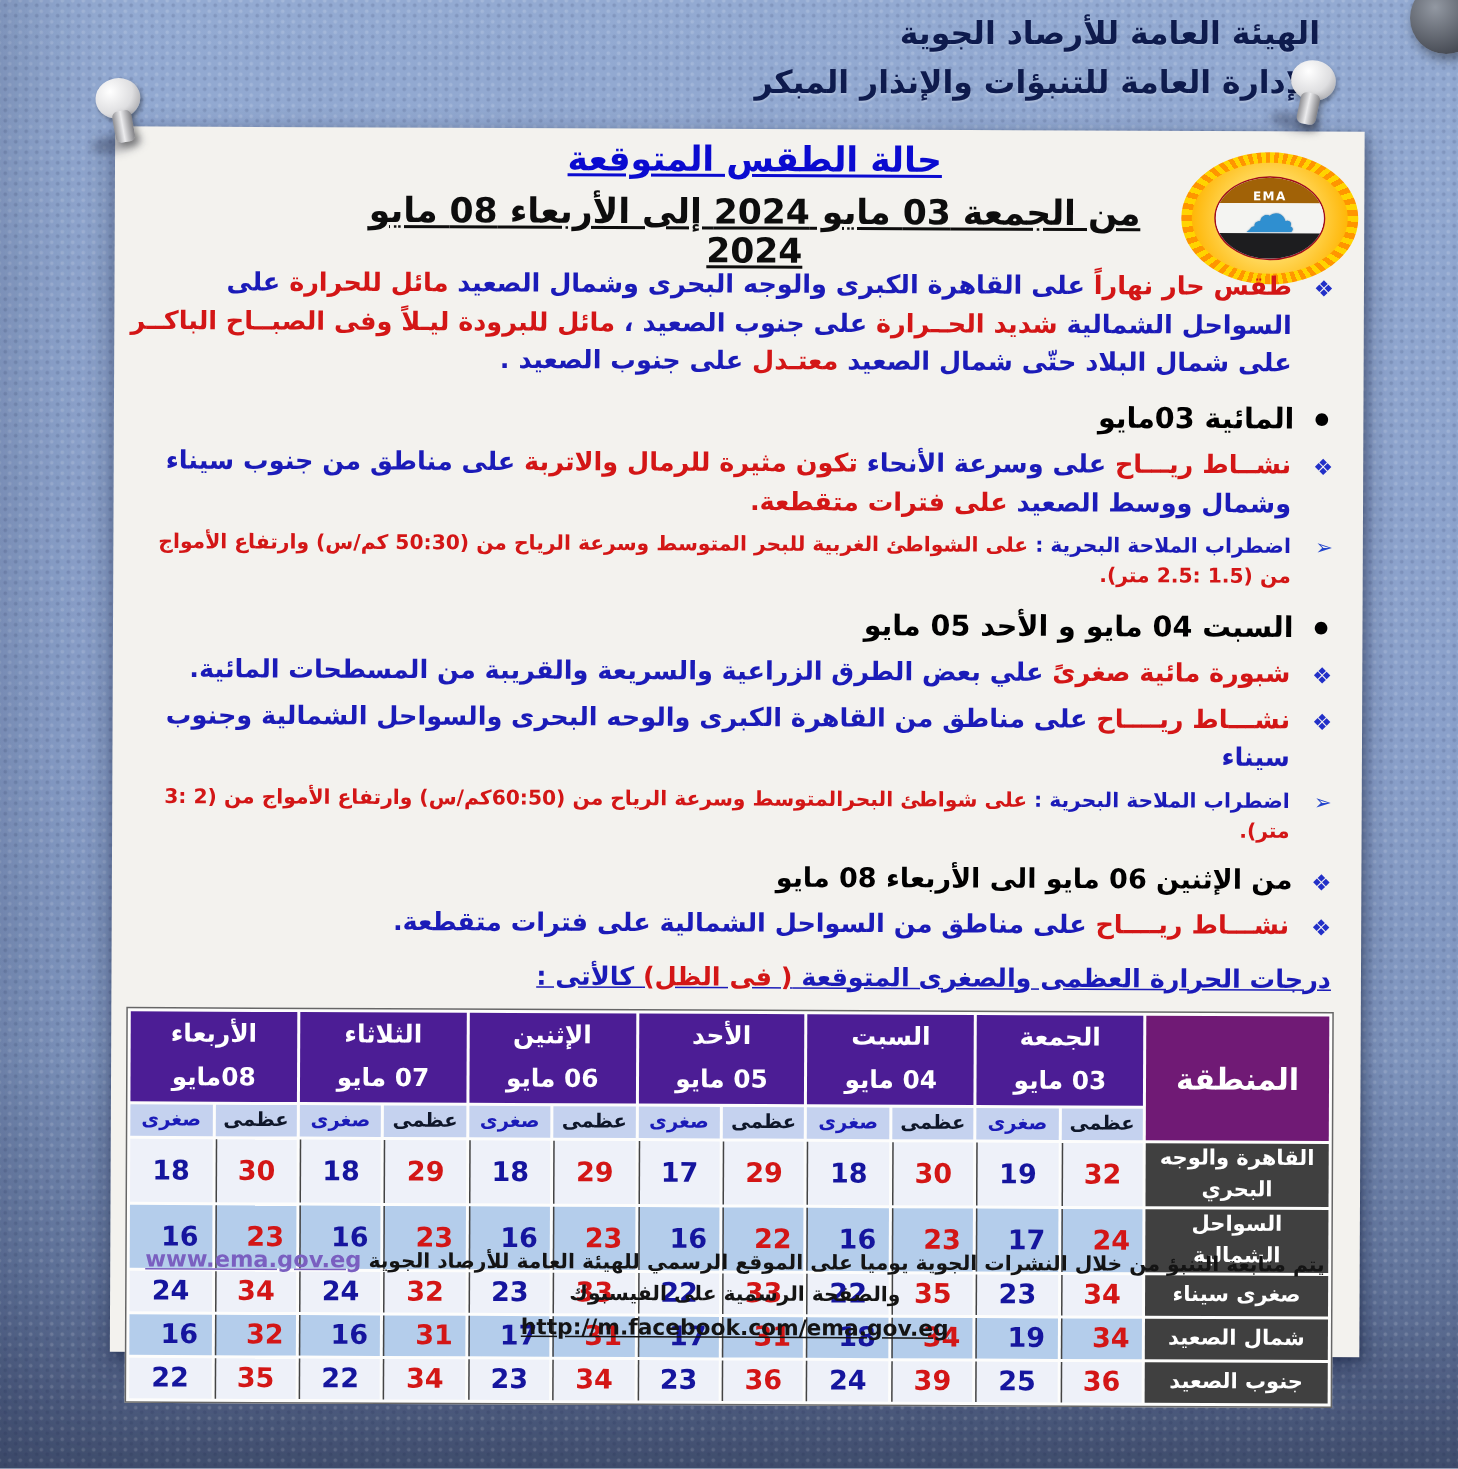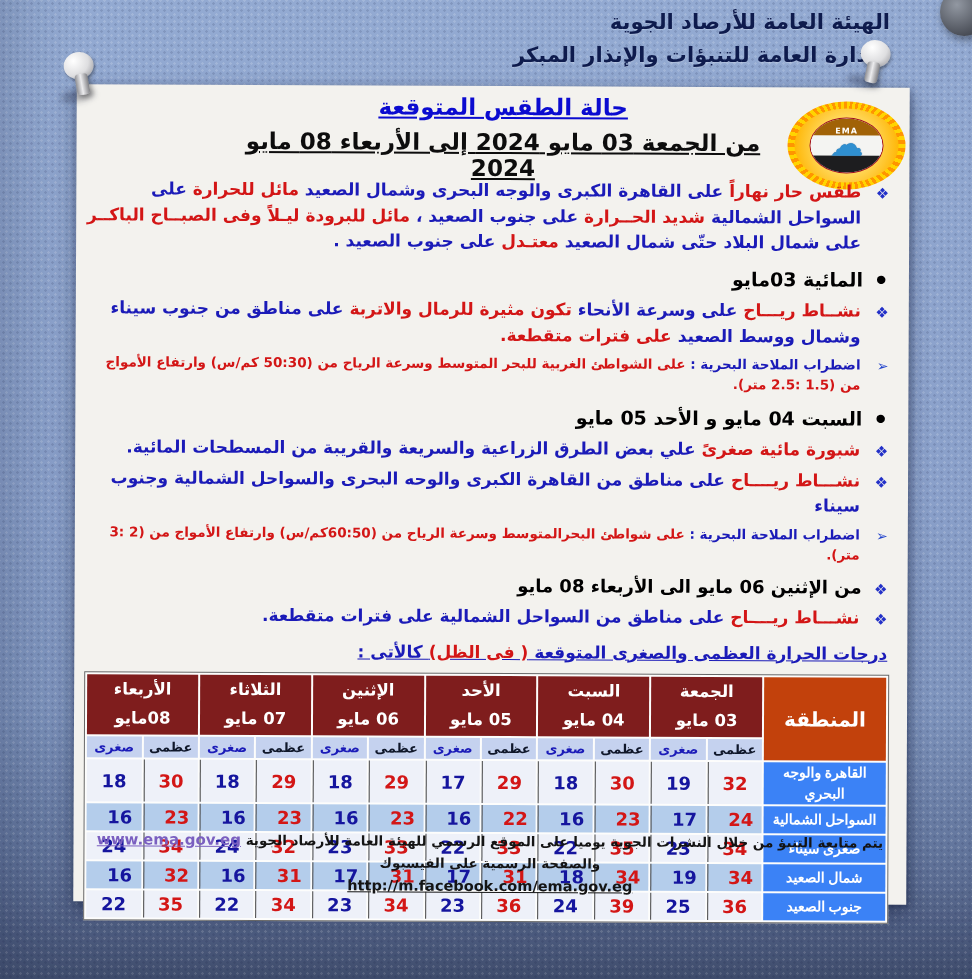--- a/index.html
+++ b/index.html
@@ -12,21 +12,21 @@
     position:absolute;inset:0;
     background:
       radial-gradient(rgba(25,35,75,.14) 1px, transparent 1.5px),
       radial-gradient(rgba(255,255,255,.15) 1px, transparent 1.5px),
       linear-gradient(180deg,#93aad2 0%,#8aa0ca 50%,#7e94bd 72%,#64779e 86%,#505f83 95%,#4a5878 100%);
     background-size:7px 7px,7px 7px,100% 100%;
     background-position:0 0,3px 4px,0 0;
     box-shadow:inset 40px -50px 80px -40px rgba(15,25,55,.30);
   }
   .board-header{
-    position:absolute;top:6px;right:82px;text-align:right;direction:rtl;
+    position:absolute;top:6px;right:92px;text-align:right;direction:rtl;
     color:#0e1b4d;font-weight:bold;font-size:21px;line-height:1.55;
     text-shadow:0 1px 1px rgba(255,255,255,.25);
   }
   .paper{
     position:absolute;left:75px;top:86px;width:833px;height:817px;
     background:#f3f2ee;
     box-shadow:0 8px 20px rgba(10,20,50,.45), 2px 2px 6px rgba(10,20,50,.3);
     transform:rotate(.25deg);
   }
   
@@ -58,26 +58,26 @@
   .marker.arrow::before{content:"\27A2";color:#2244cc;font-size:14px;}
   .day-heading{position:relative;padding-right:28px;margin:9px 0 5px;color:#000;font-size:19px;}
   .marine{font-size:13.5px;margin-bottom:7px;}
   .seg-red{color:#d31616;}
   .seg-blue{color:#1b1bb8;}
   .tbl-caption{margin:10px 2px 8px 0;font-size:17px;text-decoration:underline;text-align:right;}
   
   table.temps{width:100%;border-collapse:separate;border-spacing:2px;table-layout:fixed;
        direction:rtl;background:#fdfdfc;border:1px solid #666;}
   table.temps th,table.temps td{padding:0;text-align:center;vertical-align:middle;font-weight:bold;}
-  th.region-h{width:122px;background:#c2410c;color:#fff;font-size:20px;}
-  th.day-h{background:#7f1d1d;color:#fff;font-size:16.5px;height:60px;line-height:1.75;}
+  th.region-h{width:122px;background:#701a75;color:#fff;font-size:20px;}
+  th.day-h{background:#4c1d95;color:#fff;font-size:16.5px;height:60px;line-height:1.75;}
   th.sub{background:#c5d2ef;font-size:13px;height:21px;}
   th.sub.max{color:#0f172a;text-align:center;}
   th.sub.min{color:#1b1bb8;}
-  th.region-c{background:#3b82f6;color:#fff;font-size:14px;font-family:Liberation Serif, serif;}
+  th.region-c{background:#404040;color:#fff;font-size:14px;}
   tbody td{background:#eef1f9;font-size:18px;height:27px;border-left:1px solid #444;}
   tbody td:last-child{border-left:none;}
   tbody tr.alt td{background:#b4cdeb;padding-left:12px;}
   td.max{color:#d31616;}
   td.min{color:#15159e;}
   
   .footer{position:absolute;bottom:5px;left:8px;right:8px;text-align:center;direction:rtl;
        font-size:13.5px;font-weight:bold;color:#141414;line-height:1.6;}
   a.site-link{color:#7a5fc0;text-decoration:underline;font-size:15px;}
   a.fb-link{display:block;color:#141414;text-decoration:underline;font-size:14.5px;direction:ltr;}

